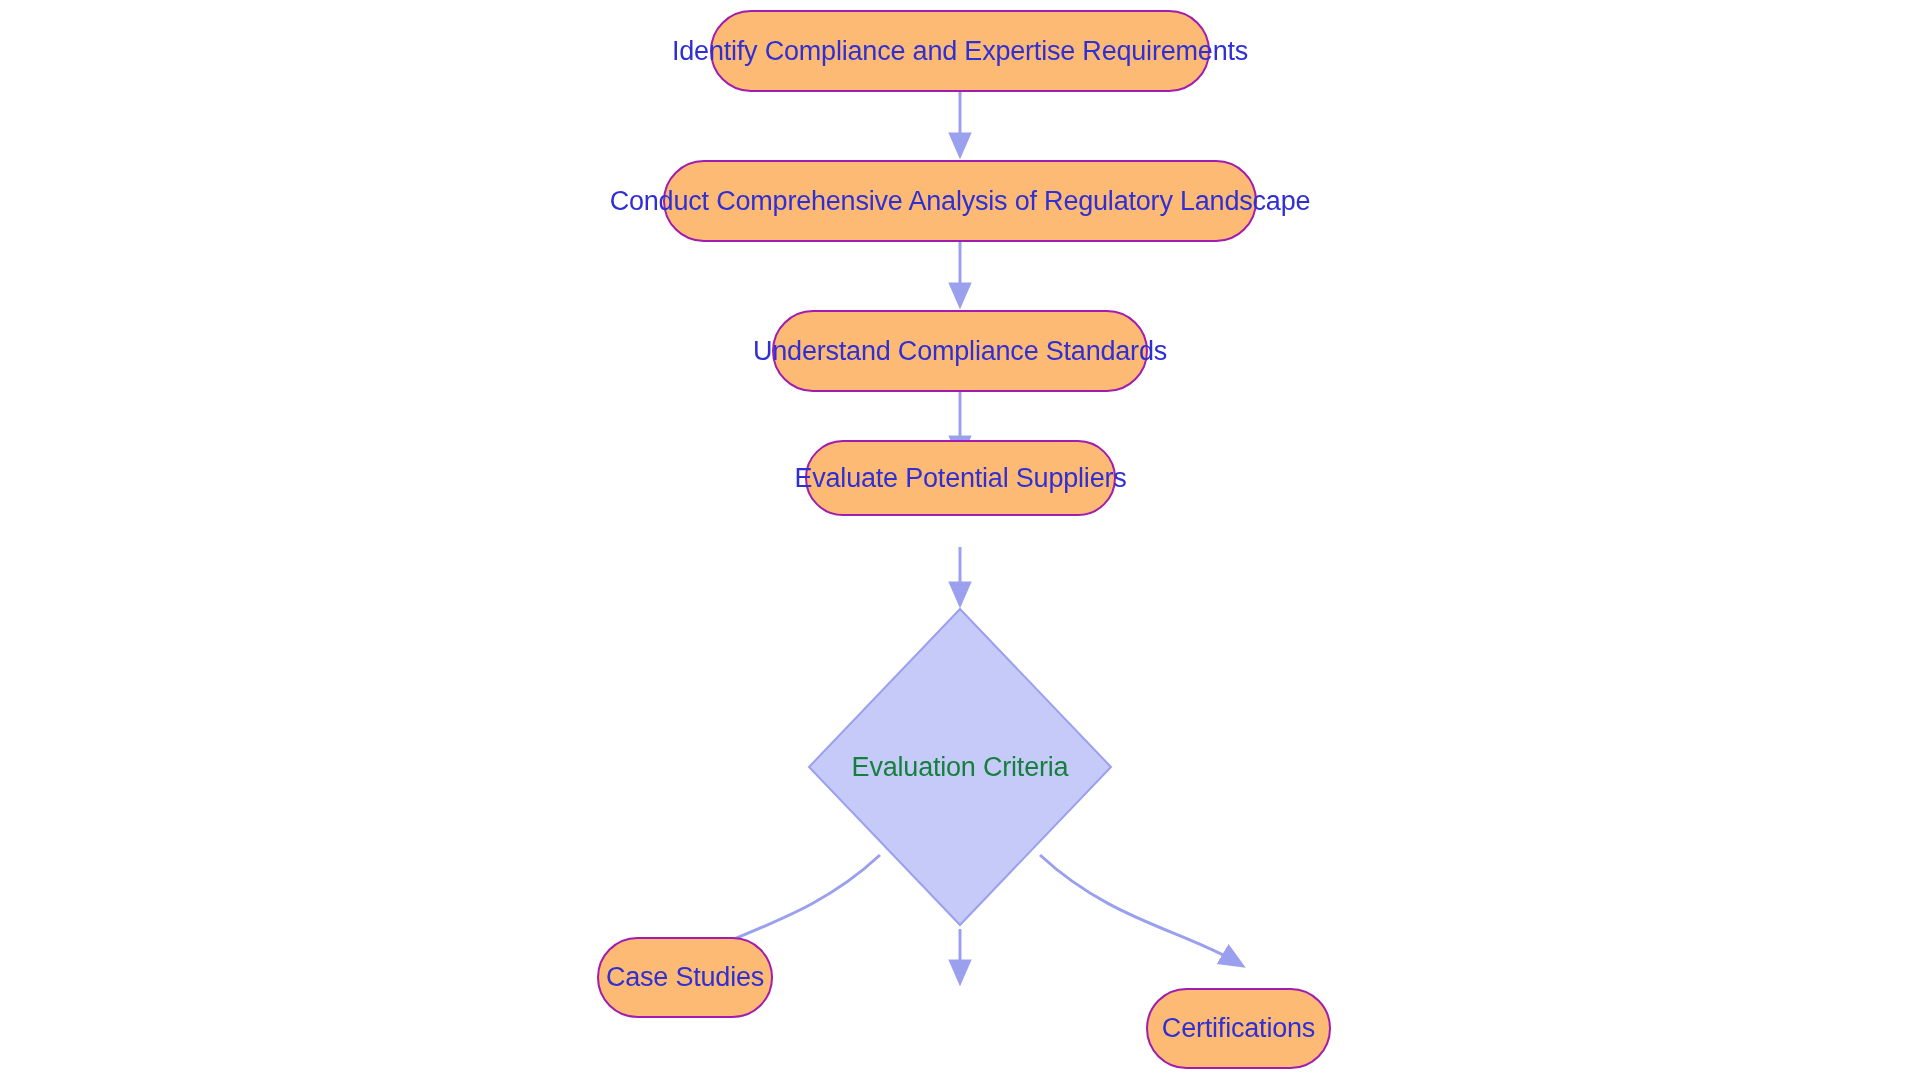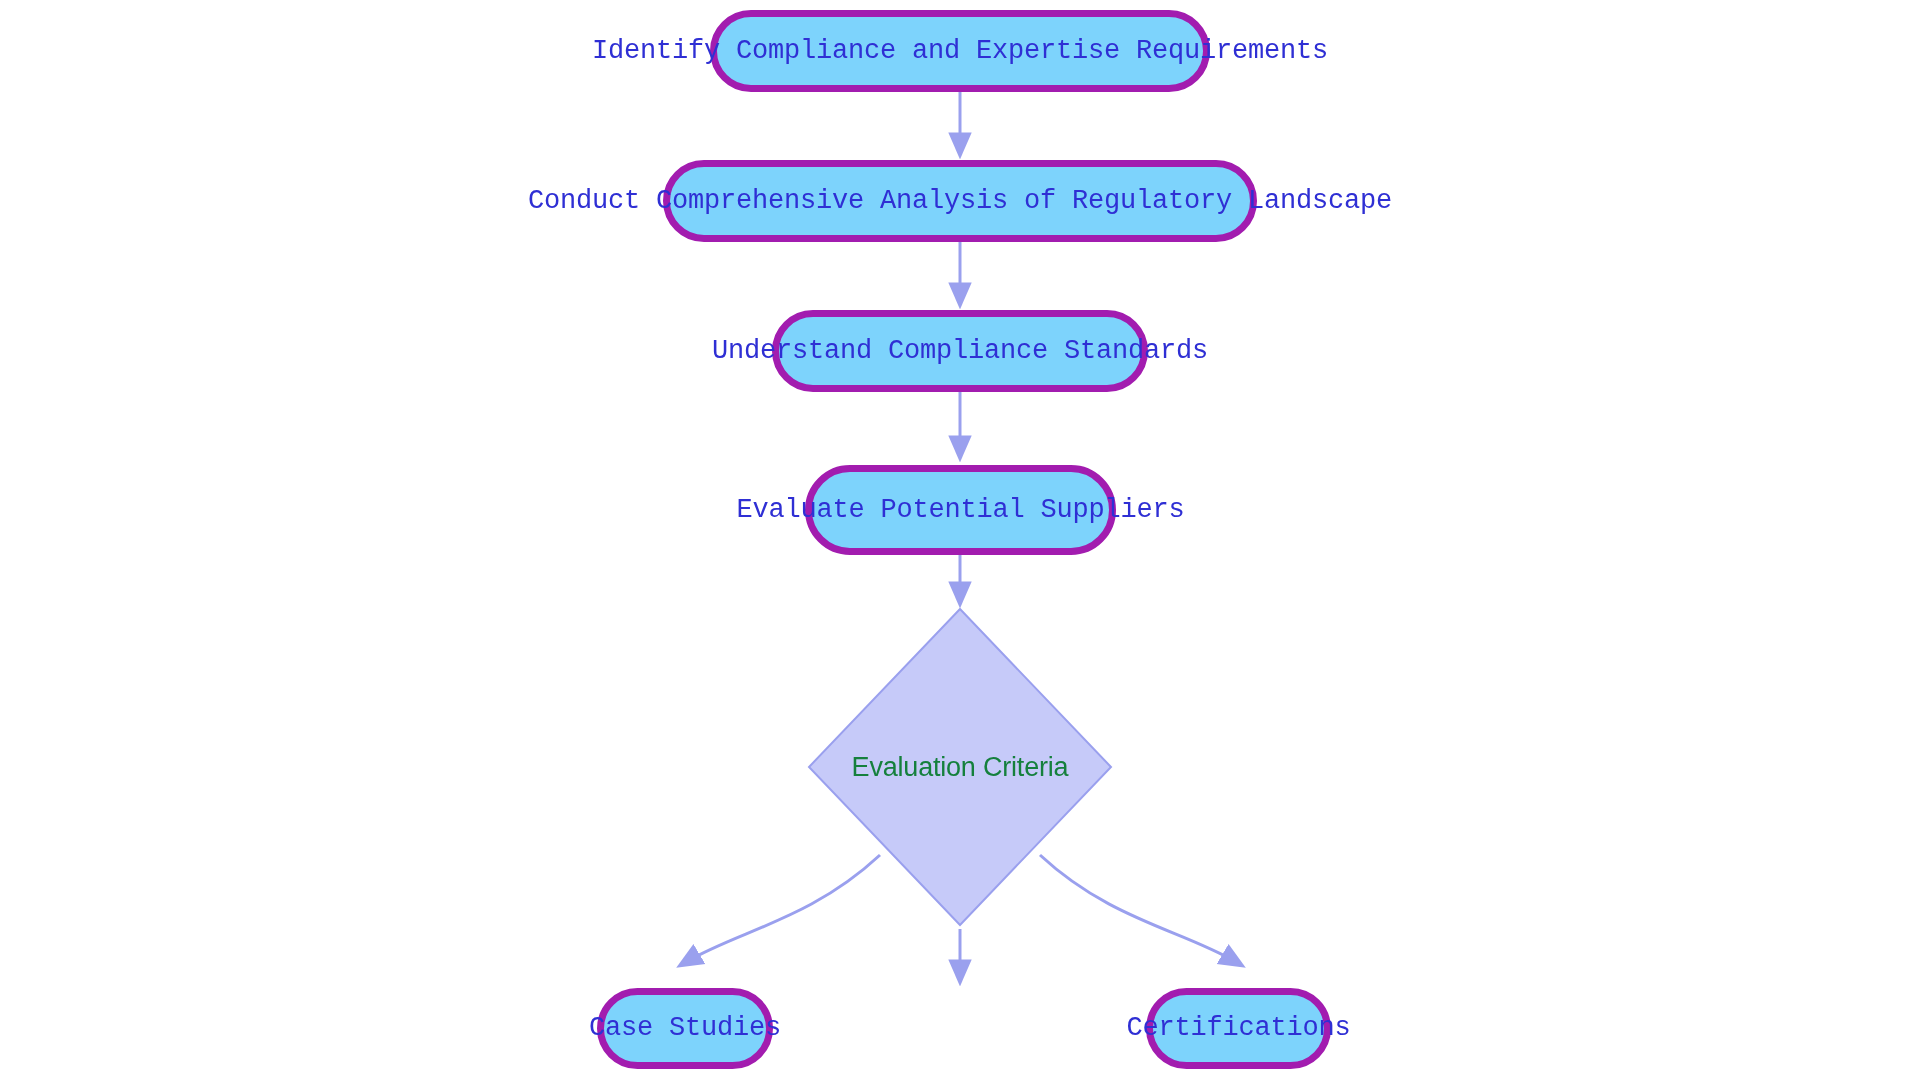--- a/index.html
+++ b/index.html
@@ -27,25 +27,25 @@
     width: 1920px;
     height: 1083px;
     pointer-events: none;
   }
   .node {
     position: absolute;
     box-sizing: border-box;
     display: flex;
     align-items: center;
     justify-content: center;
-    background: #7dd3fc;
-    border: 7px solid #a21caf;
+    background: #fdba74;
+    border: 2px solid #a21caf;
     color: #2f2fd4;
     font-size: 27px;
-    font-family: Liberation Mono, monospace;
+    font-family: Liberation Sans, sans-serif;
     letter-spacing: -0.2px;
     white-space: nowrap;
   }
   .node.stadium {
     border-radius: 999px;
   }
   .node-label {
     display: block;
     line-height: 1;
   }
@@ -105,32 +105,32 @@
   </div>
 
   <div class="node stadium" style="left:772px; top:310px; width:376px; height:82px;">
     <span class="node-label">Understand Compliance Standards</span>
   </div>
 
   <div class="node stadium" style="left:663px; top:160px; width:594px; height:82px;">
     <span class="node-label">Conduct Comprehensive Analysis of Regulatory Landscape</span>
   </div>
 
-  <div class="node stadium" style="left:805px; top:465px; width:311px; height:90px;">
+  <div class="node stadium" style="left:805px; top:440px; width:311px; height:76px;">
     <span class="node-label">Evaluate Potential Suppliers</span>
   </div>
 
   <div class="diamond-wrap" style="left:807px; top:607px;">
     <svg class="diamond-shape" viewBox="0 0 306 320" xmlns="http://www.w3.org/2000/svg">
       <polygon points="153,2 304,160 153,318 2,160" fill="#c6caf9" stroke="#9aa0ee" stroke-width="2"></polygon>
     </svg>
     <div class="diamond-label">Evaluation Criteria</div>
   </div>
 
-  <div class="node stadium" style="left:597px; top:988px; width:176px; height:81px;">
+  <div class="node stadium" style="left:597px; top:937px; width:176px; height:81px;">
     <span class="node-label">Case Studies</span>
   </div>
 
 
   <div class="node stadium" style="left:1146px; top:988px; width:185px; height:81px;">
     <span class="node-label">Certifications</span>
   </div>
 
 </div>
 

